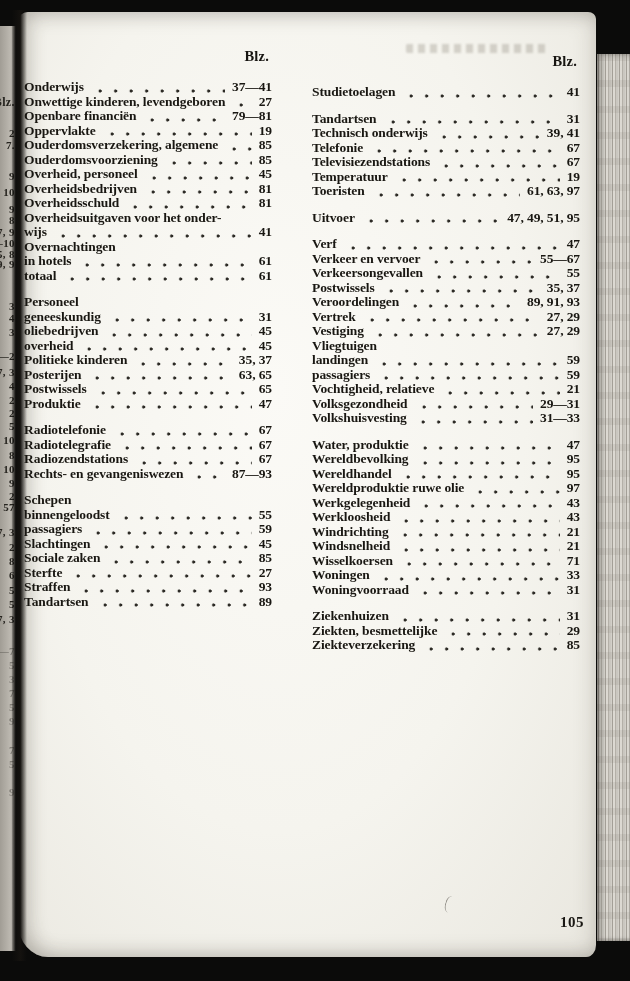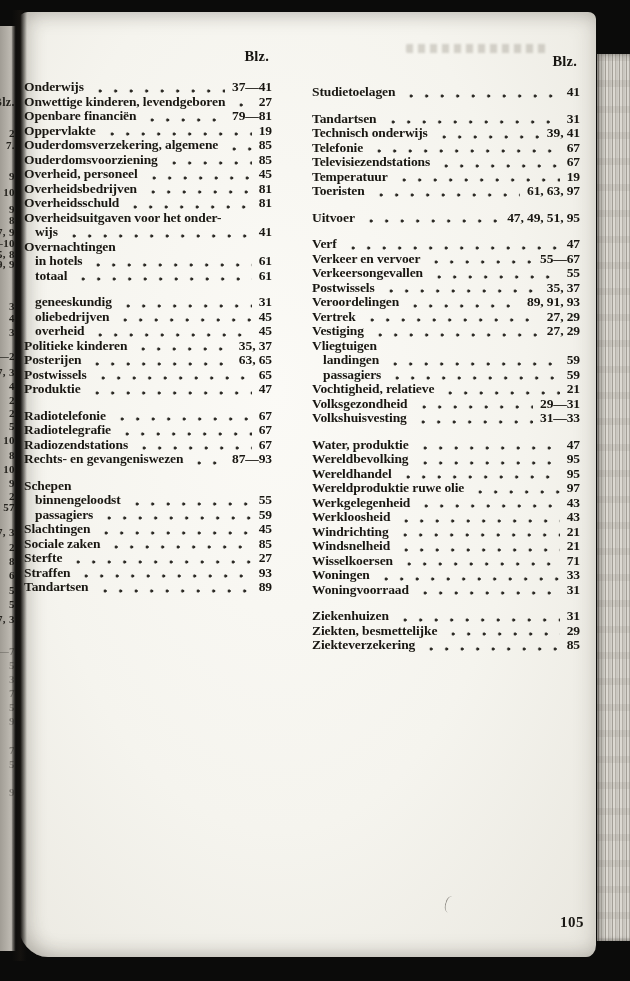--- a/index.html
+++ b/index.html
@@ -51,21 +51,21 @@
   }
   .col-right .col-header{margin-top:5px;margin-bottom:16px;}
 
   .section{margin-bottom:12px;}
   .row{
     display:flex;align-items:baseline;
     font-size:13.5px;font-weight:700;letter-spacing:-0.1px;
     line-height:14.5px;height:14.5px;
     color:#191712;white-space:nowrap;
   }
-  .row.indent{padding-left:11px;}
+  .row.indent{}
   .label{flex:0 0 auto;}
   .leader{
     flex:1 1 auto;min-width:4px;align-self:flex-end;height:6px;
     margin:0 7px 1px 9px;
     background-image:radial-gradient(circle at 7px 3px, #2c2a25 1.35px, rgba(0,0,0,0) 1.8px);
     background-size:15.5px 6px;background-repeat:repeat-x;
   }
   .pages{flex:0 0 auto;text-align:right;}
 
   
@@ -216,20 +216,23 @@
               <span class="leader"></span>
               <span class="pages">61</span>
             </div>
             <div class="row indent">
               <span class="label">totaal</span>
               <span class="leader"></span>
               <span class="pages">61</span>
             </div>
           </div>
           <div class="section">
+            <div class="row">
+              <span class="label">Personeel</span>
+            </div>
             <div class="row indent">
               <span class="label">geneeskundig</span>
               <span class="leader"></span>
               <span class="pages">31</span>
             </div>
             <div class="row indent">
               <span class="label">oliebedrijven</span>
               <span class="leader"></span>
               <span class="pages">45</span>
             </div>

